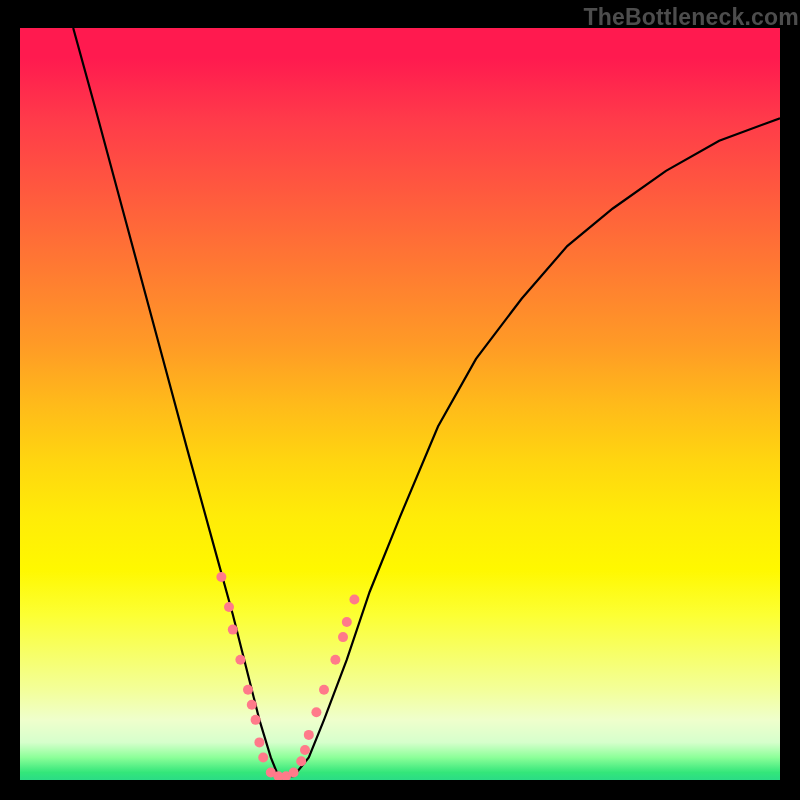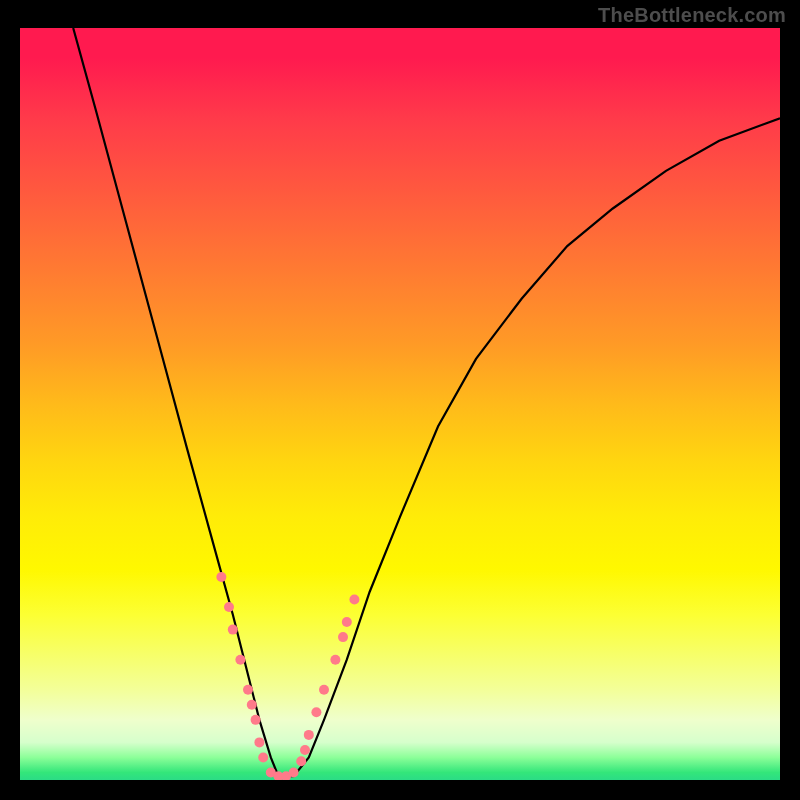--- a/index.html
+++ b/index.html
@@ -12,23 +12,23 @@
     font-family: Arial, Helvetica, sans-serif;
   }
   .stage {
     position: relative;
     width: 800px;
     height: 800px;
   }
   .watermark {
     position: absolute;
     top: 4px;
-    right: 14px;
+    right: 1px;
     color: #4d4d4d;
-    font-size: 20px;
+    font-size: 23px;
     font-weight: 600;
     letter-spacing: 0.2px;
     z-index: 50;
   }
   .frame {
     position: absolute;
     left: 20px;
     right: 20px;
     top: 28px;
     bottom: 20px;

